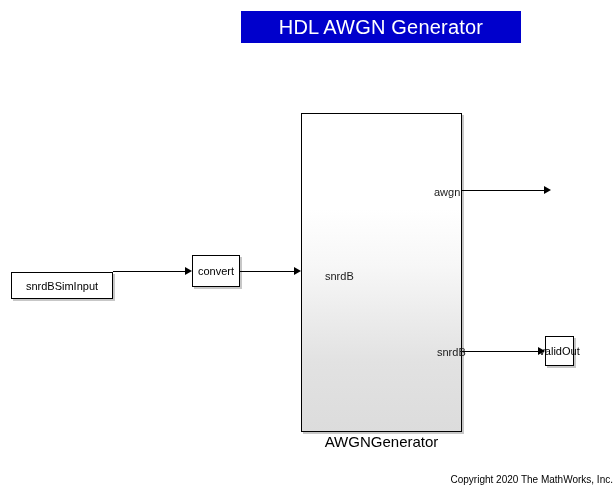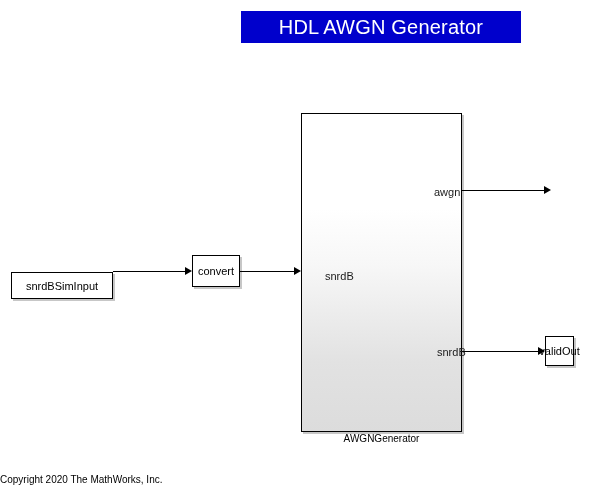--- a/index.html
+++ b/index.html
@@ -85,21 +85,21 @@
     box-sizing: border-box;
     background: linear-gradient(to bottom, #ffffff 0%, #ffffff 30%, #f7f7f7 48%, #ededed 62%, #e2e2e2 78%, #dcdcdc 100%);
     box-shadow: 2px 2px 0 rgba(0,0,0,0.22);
   }
   .subsystem-caption {
     position: absolute;
     left: 301px;
     top: 433px;
     width: 161px;
     text-align: center;
-    font-size: 10px;
+    font-size: 15px;
     color: #000000;
     white-space: nowrap;
   }
 
   
   .port-label {
     position: absolute;
     font-size: 11px;
     color: #1a1a1a;
     white-space: nowrap;
@@ -132,21 +132,21 @@
   .arrow-2 { left: 294px; top: 267px; }
   .arrow-3 { left: 544px; top: 186px; }
   .arrow-4 { left: 538px; top: 347px; }
 
   
   .copyright {
     position: absolute;
     left: 0px;
     top: 474px;
     width: 613px;
-    text-align: left;
+    text-align: right;
     font-size: 10px;
     color: #000000;
     white-space: nowrap;
   }
 </style>
 </head>
 <body>
 
 <div id="canvas">
 

